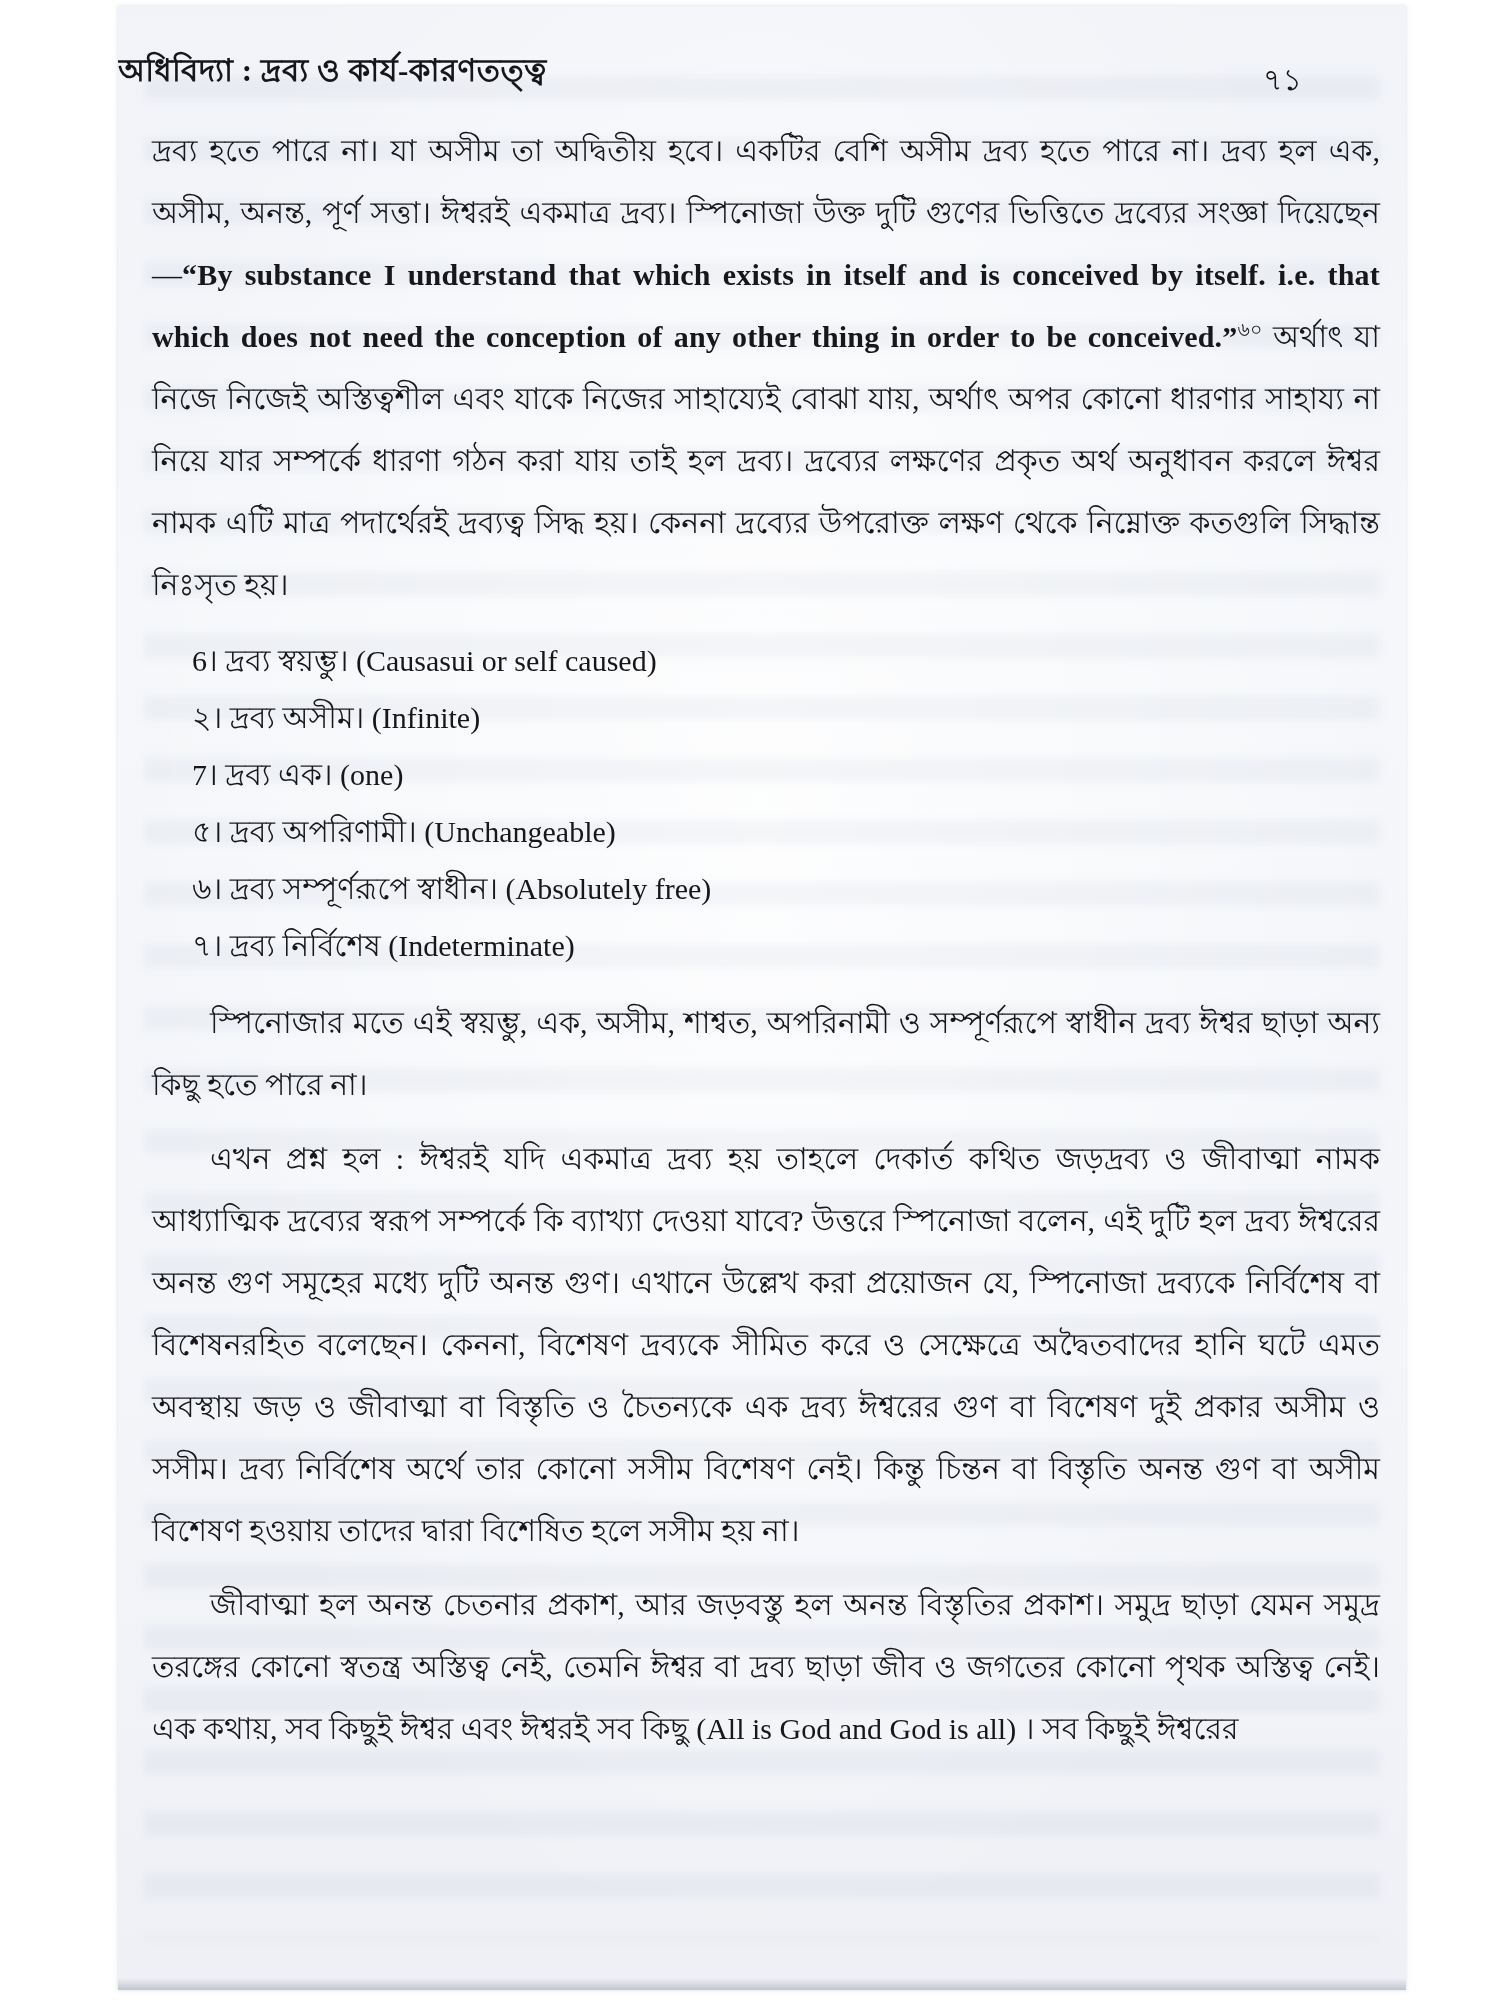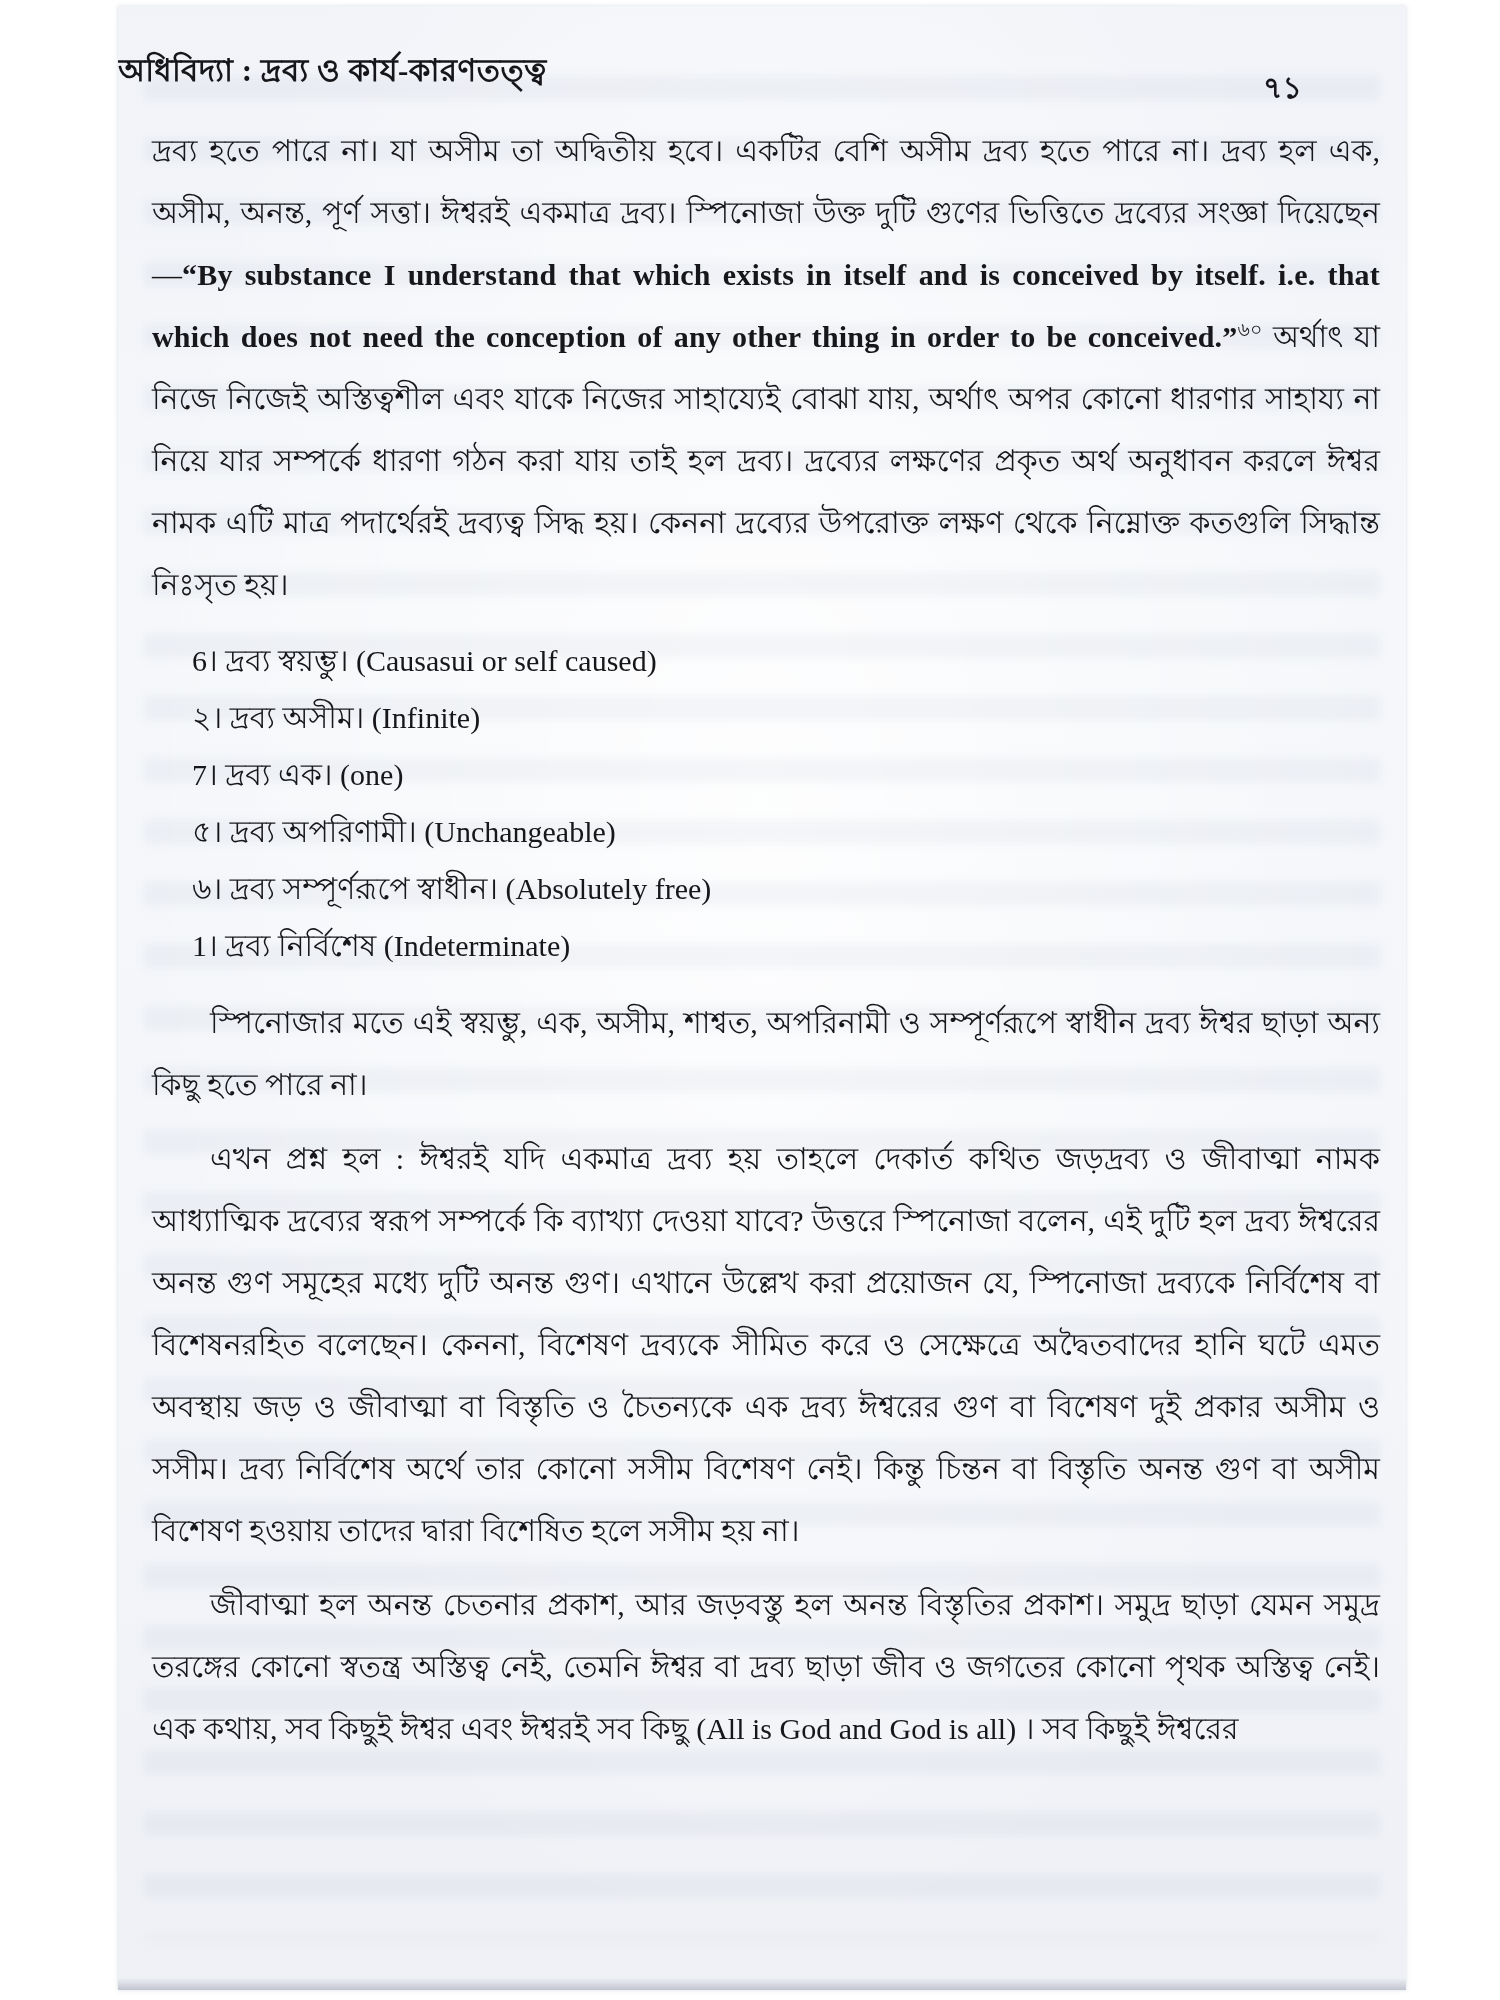--- a/index.html
+++ b/index.html
@@ -50,23 +50,23 @@
   }
   .header-title {
     text-align: left;
     font-size: 31px;
     font-weight: bold;
     letter-spacing: 0.5px;
   }
   .page-number {
     position: absolute;
     right: 104px;
-    top: 18px;
+    top: 10px;
     font-size: 30px;
-    font-weight: bold;
+    font-weight: normal;
   }
   .page-body {
     position: relative;
     margin: 22px 14px 0 22px;
     color: #17171b;
     font-size: 30px;
     line-height: 62px;
   }
   .para {
     margin: 12px;
@@ -102,21 +102,21 @@
   <div class="page-body">
 
     <p class="para"><span>দ্রব্য হতে পারে না। যা অসীম তা অদ্বিতীয় হবে। একটির বেশি অসীম দ্রব্য হতে পারে না। দ্রব্য হল এক, অসীম, অনন্ত, পূর্ণ সত্তা। ঈশ্বরই একমাত্র দ্রব্য। স্পিনোজা উক্ত দুটি গুণের ভিত্তিতে দ্রব্যের সংজ্ঞা দিয়েছেন—</span><span class="en-quote">“By substance I understand that which exists in itself and is conceived by itself. i.e. that which does not need the conception of any other thing in order to be conceived.”</span><sup class="fn">৬০</sup><span> অর্থাৎ যা নিজে নিজেই অস্তিত্বশীল এবং যাকে নিজের সাহায্যেই বোঝা যায়, অর্থাৎ অপর কোনো ধারণার সাহায্য না নিয়ে যার সম্পর্কে ধারণা গঠন করা যায় তাই হল দ্রব্য। দ্রব্যের লক্ষণের প্রকৃত অর্থ অনুধাবন করলে ঈশ্বর নামক এটি মাত্র পদার্থেরই দ্রব্যত্ব সিদ্ধ হয়। কেননা দ্রব্যের উপরোক্ত লক্ষণ থেকে নিম্নোক্ত কতগুলি সিদ্ধান্ত নিঃসৃত হয়।</span></p>
 
     <ul class="conclusions">
       <li>6। দ্রব্য স্বয়ম্ভু। (Causasui or self caused)</li>
       <li>২। দ্রব্য অসীম। (Infinite)</li>
       <li>7। দ্রব্য এক। (one)</li>
       <li>৫। দ্রব্য অপরিণামী। (Unchangeable)</li>
       <li>৬। দ্রব্য সম্পূর্ণরূপে স্বাধীন। (Absolutely free)</li>
-      <li>1। দ্রব্য নির্বিশেষ (Indeterminate)</li>
+      <li>৭। দ্রব্য নির্বিশেষ (Indeterminate)</li>
     </ul>
 
     <p class="para indent">স্পিনোজার মতে এই স্বয়ম্ভু, এক, অসীম, শাশ্বত, অপরিনামী ও সম্পূর্ণরূপে স্বাধীন দ্রব্য ঈশ্বর ছাড়া অন্য কিছু হতে পারে না।</p>
 
     <p class="para indent">এখন প্রশ্ন হল : ঈশ্বরই যদি একমাত্র দ্রব্য হয় তাহলে দেকার্ত কথিত জড়দ্রব্য ও জীবাত্মা নামক আধ্যাত্মিক দ্রব্যের স্বরূপ সম্পর্কে কি ব্যাখ্যা দেওয়া যাবে? উত্তরে স্পিনোজা বলেন, এই দুটি হল দ্রব্য ঈশ্বরের অনন্ত গুণ সমূহের মধ্যে দুটি অনন্ত গুণ। এখানে উল্লেখ করা প্রয়োজন যে, স্পিনোজা দ্রব্যকে নির্বিশেষ বা বিশেষনরহিত বলেছেন। কেননা, বিশেষণ দ্রব্যকে সীমিত করে ও সেক্ষেত্রে অদ্বৈতবাদের হানি ঘটে এমত অবস্থায় জড় ও জীবাত্মা বা বিস্তৃতি ও চৈতন্যকে এক দ্রব্য ঈশ্বরের গুণ বা বিশেষণ দুই প্রকার অসীম ও সসীম। দ্রব্য নির্বিশেষ অর্থে তার কোনো সসীম বিশেষণ নেই। কিন্তু চিন্তন বা বিস্তৃতি অনন্ত গুণ বা অসীম বিশেষণ হওয়ায় তাদের দ্বারা বিশেষিত হলে সসীম হয় না।</p>
 
     <p class="para indent">জীবাত্মা হল অনন্ত চেতনার প্রকাশ, আর জড়বস্তু হল অনন্ত বিস্তৃতির প্রকাশ। সমুদ্র ছাড়া যেমন সমুদ্র তরঙ্গের কোনো স্বতন্ত্র অস্তিত্ব নেই, তেমনি ঈশ্বর বা দ্রব্য ছাড়া জীব ও জগতের কোনো পৃথক অস্তিত্ব নেই। এক কথায়, সব কিছুই ঈশ্বর এবং ঈশ্বরই সব কিছু (All is God and God is all) । সব কিছুই ঈশ্বরের</p>
 
   </div>
 </div>

